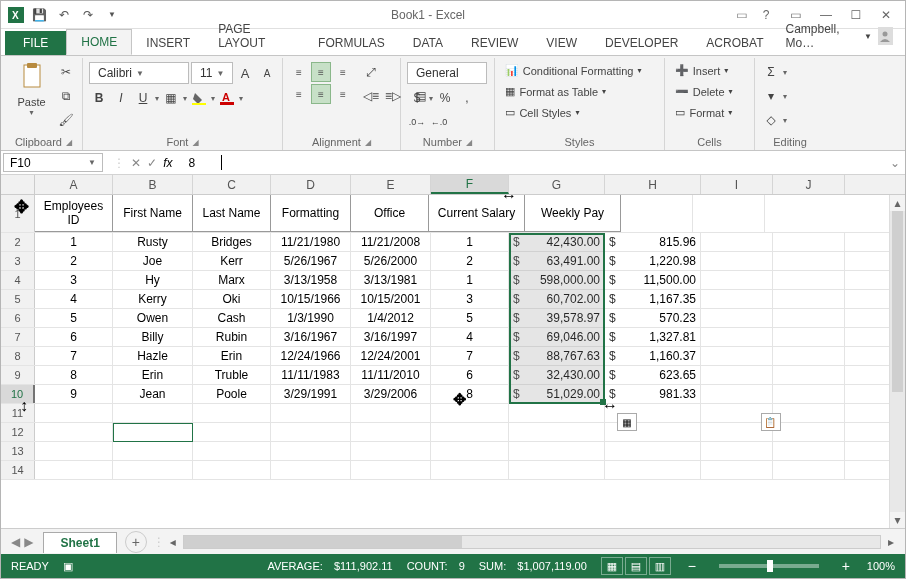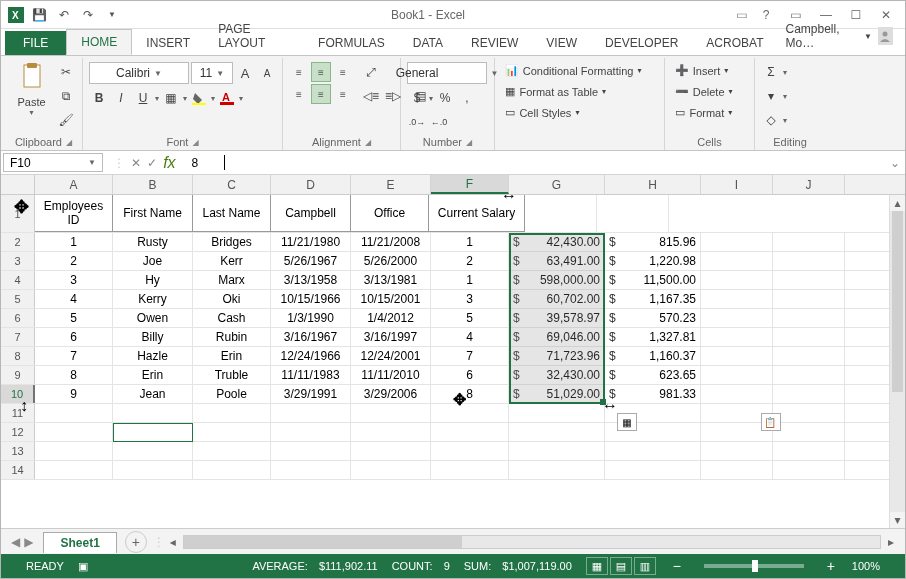--- a/index.html
+++ b/index.html
@@ -30,34 +30,34 @@
 .group-body { flex: 1; display: flex; align-items: flex-start; gap: 4px; padding-top:4px;}
 .group-label { text-align: left; font-size: 11px; color: #666; padding: 2px 0; display:flex; align-items:center; justify-content:center; gap:4px;}
 .group-label .dl { font-size: 8px; color:#888; cursor:pointer; }
 
 .big-btn { display: flex; flex-direction: column; align-items: center; width: 44px; cursor:pointer; }
 .big-btn .ic { width: 32px; height: 32px; display:flex;align-items:center;justify-content:center; }
 .big-btn .lbl { font-size: 11px; color:#444; margin-top:2px;}
 .small-col { display: flex; flex-direction: column; gap: 4px; }
 .small-btn { width: 20px; height: 20px; display:flex; align-items:center; justify-content:center; cursor:pointer; color:#444; font-size:12px;}
 .row { display:flex; gap:2px; align-items:center; }
-.combo { border: 1px solid #bcbcbc; background:#fff; height:22px; display:flex; align-items:center; padding:0 8px; font-size:12px; color:#333; cursor:pointer;justify-content:center;}
+.combo { border: 1px solid #bcbcbc; background:#fff; height:22px; display:flex; align-items:center; padding:0 8px; font-size:12px; color:#333; cursor:pointer;}
 .combo .arrow { margin-left:4px; font-size:8px; color:#666;}
 .mini { font-size:11px; color:#444; cursor:pointer; padding:2px 4px; display:flex; align-items:center; gap:4px;}
 .align-grid { display:grid; grid-template-columns: repeat(3, 20px); grid-template-rows: repeat(2, 20px); gap:2px;}
 .align-cell { border:1px solid transparent; display:flex; align-items:center; justify-content:center; cursor:pointer; font-size:10px; color:#555;}
 .align-cell.sel { background:#c7e0c7; border:1px solid #8ab78a;}
 
 
 .formula-bar { height: 24px; background:#fff; border-bottom:1px solid #d3d3d3; display:flex; align-items:stretch; }
 .name-box { width: 100px; border:1px solid #bcbcbc; margin:2px; display:flex; align-items:center; padding:0 6px; font-size:12px;}
 .name-box .arrow { margin-left:auto; font-size:8px; color:#666;}
 .fb-btns { display:flex; align-items:center; gap:6px; padding:0 8px; color:#888;}
 .fb-btns span{cursor:pointer;}
-.fx { font-style:italic; font-size:16px; color:#4d7c0f;}
+.fx { font-style:italic; font-size:12px; color:#000000;}
 .formula-input { flex:1; padding:0 8px; display:flex; align-items:center; font-size:12px; position:relative;}
 .expand-fb { width:20px; display:flex; align-items:center; justify-content:center; color:#888; cursor:pointer;}
 
 
 .grid-area { flex:1; display:flex; flex-direction:column; background:#fff; overflow:hidden; position:relative;}
 .col-headers { display:flex; height:20px; background:#f1f1f1; border-bottom:1px solid #ccc; }
 .corner { width:34px; border-right:1px solid #ccc; background:#f1f1f1; display:flex;align-items:center;justify-content:center; }
 .col-h { border-right:1px solid #d5d5d5; text-align:center; font-size:12px; color:#555; display:flex;align-items:center;justify-content:center; background:#f1f1f1; position:relative;}
 .col-h.active { background:#d9d9d9; color:#217346; border-bottom:2px solid #217346;}
 .rows { flex:1; overflow:hidden; position:relative;}
@@ -92,21 +92,21 @@
 .hscroll .thumb{ position:absolute; left:0; top:0; bottom:0; width:40%; background:#cfcfcf;}
 .hscroll .sbtn{width:16px;height:16px;display:flex;align-items:center;justify-content:center;color:#666;cursor:pointer;}
 
 
 .vscroll { position:absolute; right:0; top:20px; bottom:0; width:16px; background:#f3f3f3; border-left:1px solid #ddd; display:flex; flex-direction:column;}
 .vscroll .sbtn{height:16px;display:flex;align-items:center;justify-content:center;color:#666;cursor:pointer;}
 .vscroll .track{flex:1; position:relative; background:#e8e8e8;}
 .vscroll .thumb{position:absolute; left:2px;right:2px; top:0; height:60%; background:#cfcfcf;}
 
 
-.status { height:24px; background:#217346; color:#fff; display:flex; align-items:center; padding:0 25px; font-size:11px; gap:14px;}
+.status { height:24px; background:#217346; color:#fff; display:flex; align-items:center; padding:0 10px; font-size:11px; gap:14px;}
 .status .spacer{flex:1;}
 .status .sitem{display:flex;align-items:center; gap:4px;}
 .view-btns { display:flex; gap:2px;}
 .view-btns .vb { width:22px; height:18px; border:1px solid rgba(255,255,255,0.4); display:flex;align-items:center;justify-content:center;cursor:pointer;}
 .zoom-slider { width:100px; height:4px; background:rgba(255,255,255,0.4); position:relative; margin:0 6px;}
 .zoom-slider .zthumb{position:absolute; left:48%; top:-4px; width:6px; height:12px; background:#fff;}
 .zbtn{cursor:pointer; font-size:14px; width:14px; text-align:center;}
 
 
 .cross { position:absolute; font-size:16px; color:#000; pointer-events:none; font-weight:bold;}
@@ -297,20 +297,23 @@
             <span>▦</span>
             <span>Format as Table</span>
             <span style="font-size:8px;">▾</span>
           </div>
         <div class="mini">
             <span>▭</span>
             <span>Cell Styles</span>
             <span style="font-size:8px;">▾</span>
           </div>
       </div>
+      <div class="group-label">
+          <span>Styles</span>
+        </div>
     </div>
 
     <div class="group" style="width:90px;">
       <div class="group-body" style="flex-direction:column;gap:4px;">
         <div class="mini">
             <span>➕</span>
             <span>Insert</span>
             <span style="font-size:8px;">▾</span>
           </div>
         <div class="mini">
@@ -383,23 +386,24 @@
       <div class="col-h wJ">J</div>
     </div>
 
     <div class="rows" id="rows">
 
       <div class="row-line header-row">
         <div class="row-h">1</div>
         <div class="cell hdr-cell wA">Employees ID</div>
         <div class="cell hdr-cell wB">First Name</div>
         <div class="cell hdr-cell wC">Last Name</div>
-        <div class="cell hdr-cell wD">Campbell</div>
+        <div class="cell hdr-cell wD">Formatting</div>
         <div class="cell hdr-cell wF">Office</div>
         <div class="cell hdr-cell wG">Current Salary</div>
+        <div class="cell hdr-cell wH">Weekly Pay</div>
         <div class="cell wI"></div>
         <div class="cell wJ"></div>
       </div>
 
       <div id="data-rows">
           <div class="row-line">
             <div class="row-h">2</div>
             <div class="cell wA c-center">1</div>
             <div class="cell wB c-center">Rusty</div>
             <div class="cell wC c-center">Bridges</div>
@@ -515,21 +519,21 @@
           <div class="row-line">
             <div class="row-h">8</div>
             <div class="cell wA c-center">7</div>
             <div class="cell wB c-center">Hazle</div>
             <div class="cell wC c-center">Erin</div>
             <div class="cell wD c-center">12/24/1966</div>
             <div class="cell wE c-center">12/24/2001</div>
             <div class="cell wF c-center">7</div>
             <div class="cell wG money">
               <span class="sym">$</span>
-              <span>71,723.96</span>
+              <span>88,767.63</span>
             </div>
             <div class="cell wH money">
               <span class="sym">$</span>
               <span>1,160.37</span>
             </div>
             <div class="cell wI"></div>
             <div class="cell wJ"></div>
           </div>
           <div class="row-line">
             <div class="row-h">9</div>

